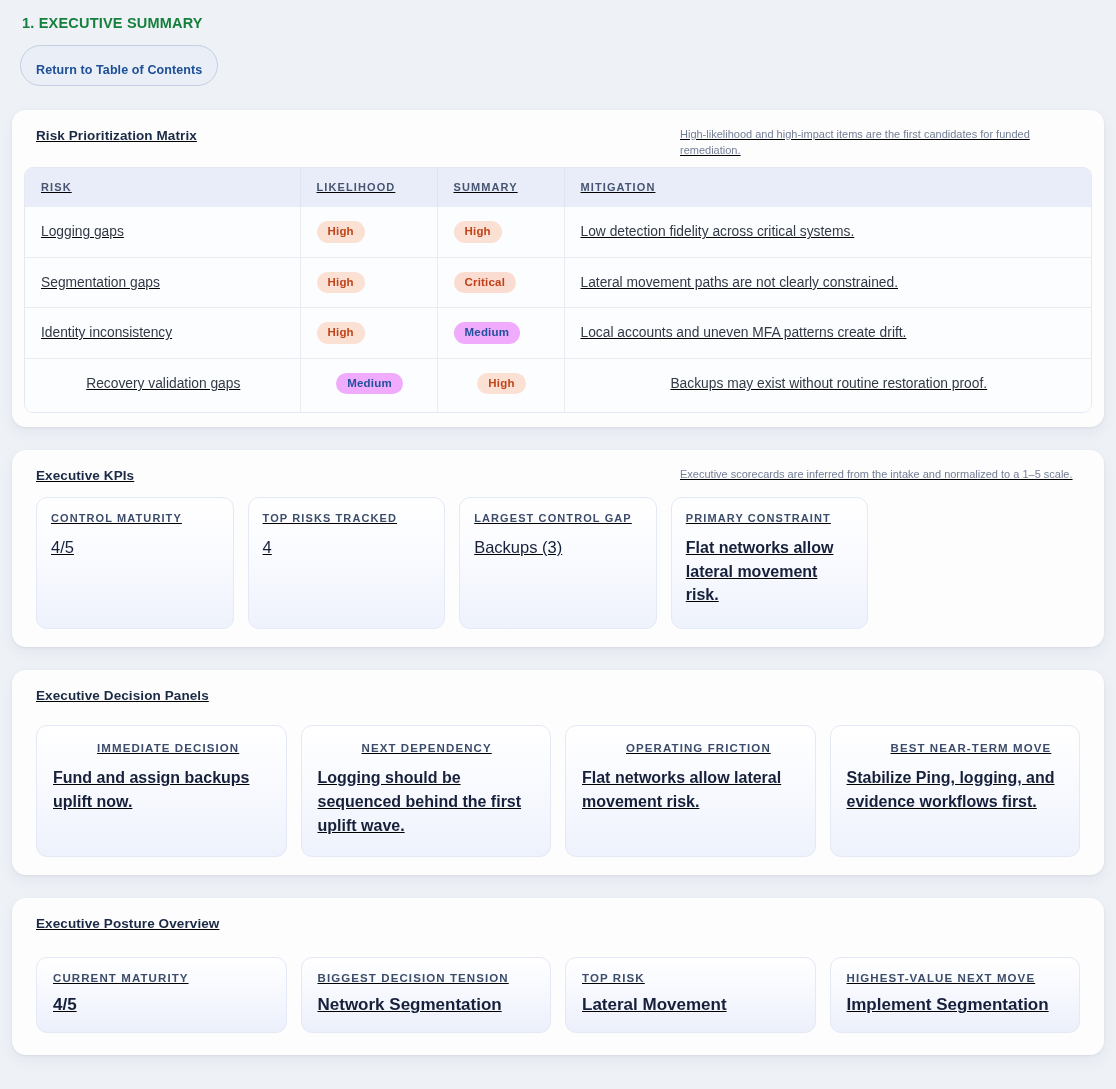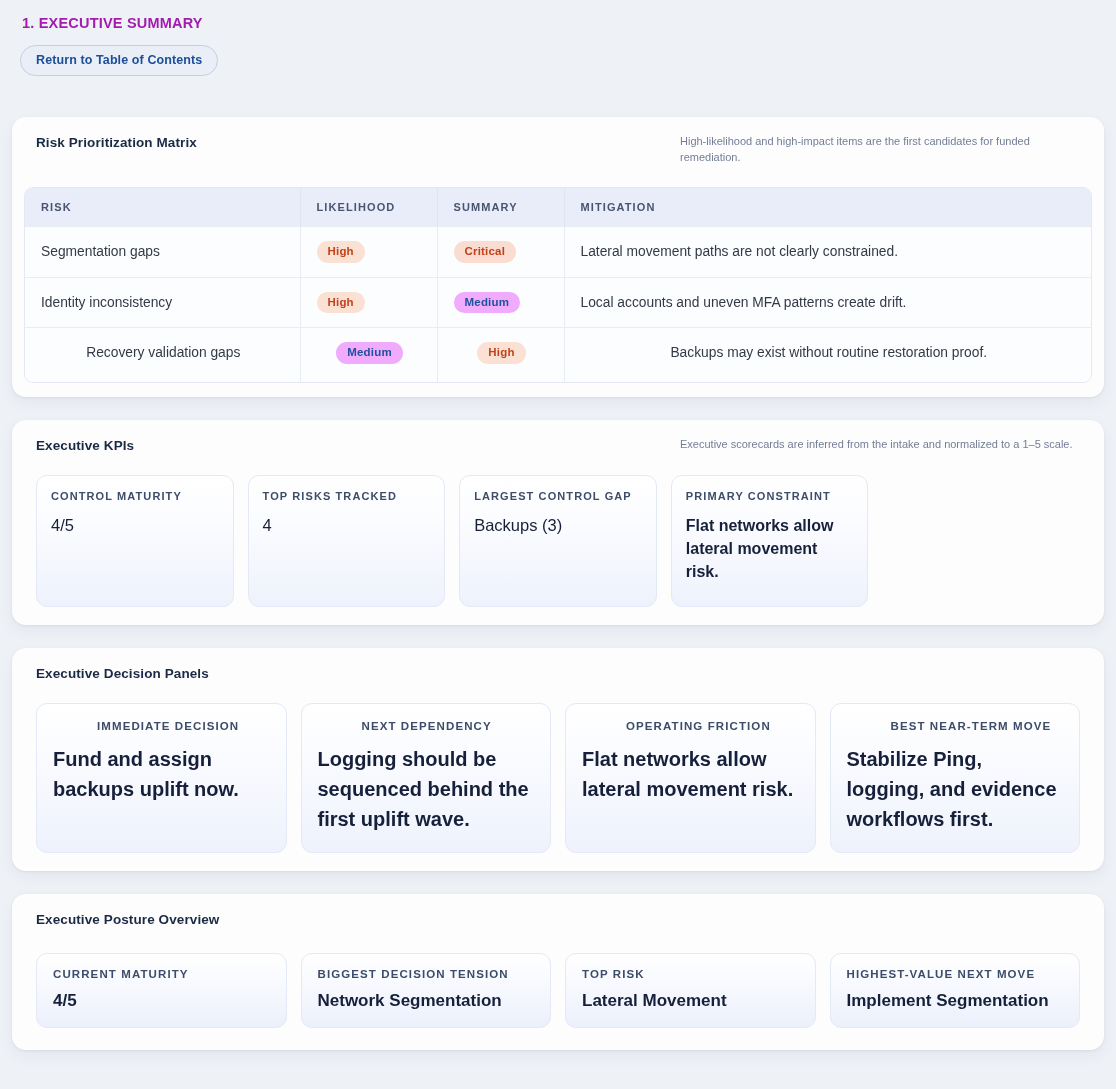--- a/index.html
+++ b/index.html
@@ -17,45 +17,46 @@
     min-height: 1089px;
     padding: 8px 10px 12px 10px;
     background: #eef1f6;
   }
 
   
   .section-title {
     font-size: 14.5px;
     font-weight: bold;
     letter-spacing: 0.2px;
-    color: #a21caf;
+    color: #15803d;
     margin: 7px 0 0 12px;
   }
 
   .toc-button {
     display: inline-block;
-    margin: 14px 0 17px 10px;
-    padding: 7px 15px 8px 15px;
+    margin: 14px 0 0 10px;
+    padding: 17px 15px 8px 15px;
     border: 1px solid #c3cfe2;
     border-radius: 999px;
     background: #e9eef7;
     color: #1d4e96;
     font-size: 12.5px;
     font-weight: bold;
     letter-spacing: 0.1px;
     cursor: pointer;
   }
 
   
   .panel {
     background: #fdfdfe;
     border-radius: 14px;
     margin: 23px 2px 0 2px;
     padding: 18px 12px 18px 12px;
     box-shadow: 0 1px 3px rgba(30,45,80,0.07), 0 6px 16px rgba(30,45,80,0.05);
+    text-decoration: underline;
   }
   .panel.matrix { padding-bottom: 14px; margin-top: 24px; }
 
   .panel-head {
     display: flex;
     align-items: flex-start;
     justify-content: space-between;
     padding: 0 12px 0 12px;
   }
   .panel-title {
@@ -69,21 +70,21 @@
     color: #737e96;
     font-size: 11px;
     line-height: 1.45;
     width: 400px;
     text-align: left;
     margin-top: -1px;
   }
 
   
   .table-wrap {
-    margin-top: 21px;
+    margin-top: 8px;
     border: 1px solid #e4e8f0;
     border-radius: 9px;
     overflow: hidden;
     background: #fcfdff;
   }
   table { width: 100%; border-collapse: collapse; }
 
   thead th {
     background: #e9edf9;
     color: #475571;
@@ -123,21 +124,21 @@
   }
   .badge.high     { background: #fbe0d4; color: #c1441a; }
   .badge.critical { background: #fbdcd0; color: #c0401a; }
   .badge.medium   { background: #f0abfc; color: #21509d; }
 
   
   .kpi-grid {
     display: grid;
     grid-template-columns: repeat(5, 1fr);
     gap: 14px;
-    margin-top: 22px;
+    margin-top: 14px;
     padding: 0 12px;
   }
   .kpi-card {
     background: linear-gradient(to bottom, #ffffff 0%, #fbfcff 35%, #eef2fc 100%);
     border: 1px solid #e3e9f6;
     border-radius: 11px;
     padding: 14px 14px 16px 14px;
     min-height: 132px;
   }
   .kpi-label {
@@ -173,21 +174,21 @@
   .decision-label {
     font-size: 11.5px;
     font-weight: bold;
     letter-spacing: 1.1px;
     color: #3c4c69;
     text-transform: uppercase;
     padding-left: 44px;
   }
   .decision-value {
     margin-top: 12px;
-    font-size: 20px;
+    font-size: 16px;
     font-weight: bold;
     color: #16203a;
     line-height: 1.5;
   }
 
   
   .posture-grid {
     display: grid;
     grid-template-columns: repeat(4, 1fr);
     gap: 14px;
@@ -235,20 +236,26 @@
       <table>
         <thead>
           <tr>
             <th class="col-risk">RISK</th>
             <th class="col-like">LIKELIHOOD</th>
             <th class="col-imp">SUMMARY</th>
             <th>MITIGATION</th>
           </tr>
         </thead>
         <tbody id="risk-rows">
+            <tr>
+              <td class="col-risk">Logging gaps</td>
+              <td class="col-like"><span class="badge high">High</span></td>
+              <td class="col-imp"><span class="badge high">High</span></td>
+              <td>Low detection fidelity across critical systems.</td>
+            </tr>
             <tr>
               <td class="col-risk">Segmentation gaps</td>
               <td class="col-like"><span class="badge high">High</span></td>
               <td class="col-imp"><span class="badge critical">Critical</span></td>
               <td>Lateral movement paths are not clearly constrained.</td>
             </tr>
             <tr>
               <td class="col-risk">Identity inconsistency</td>
               <td class="col-like"><span class="badge high">High</span></td>
               <td class="col-imp"><span class="badge medium">Medium</span></td>

